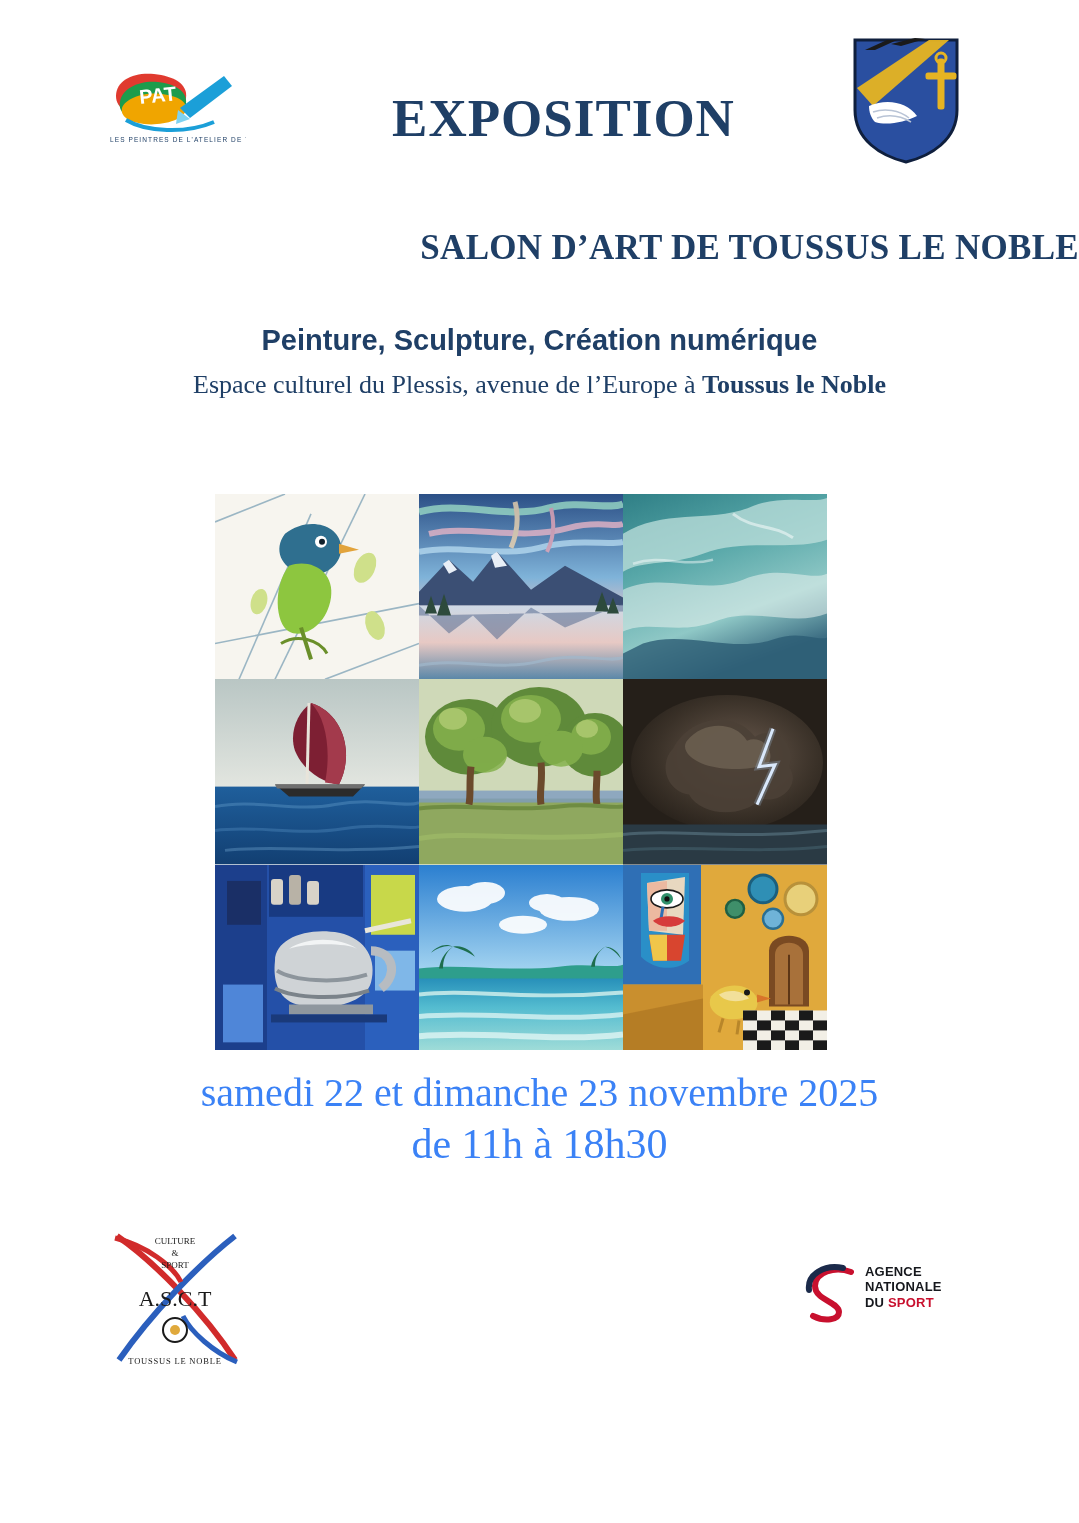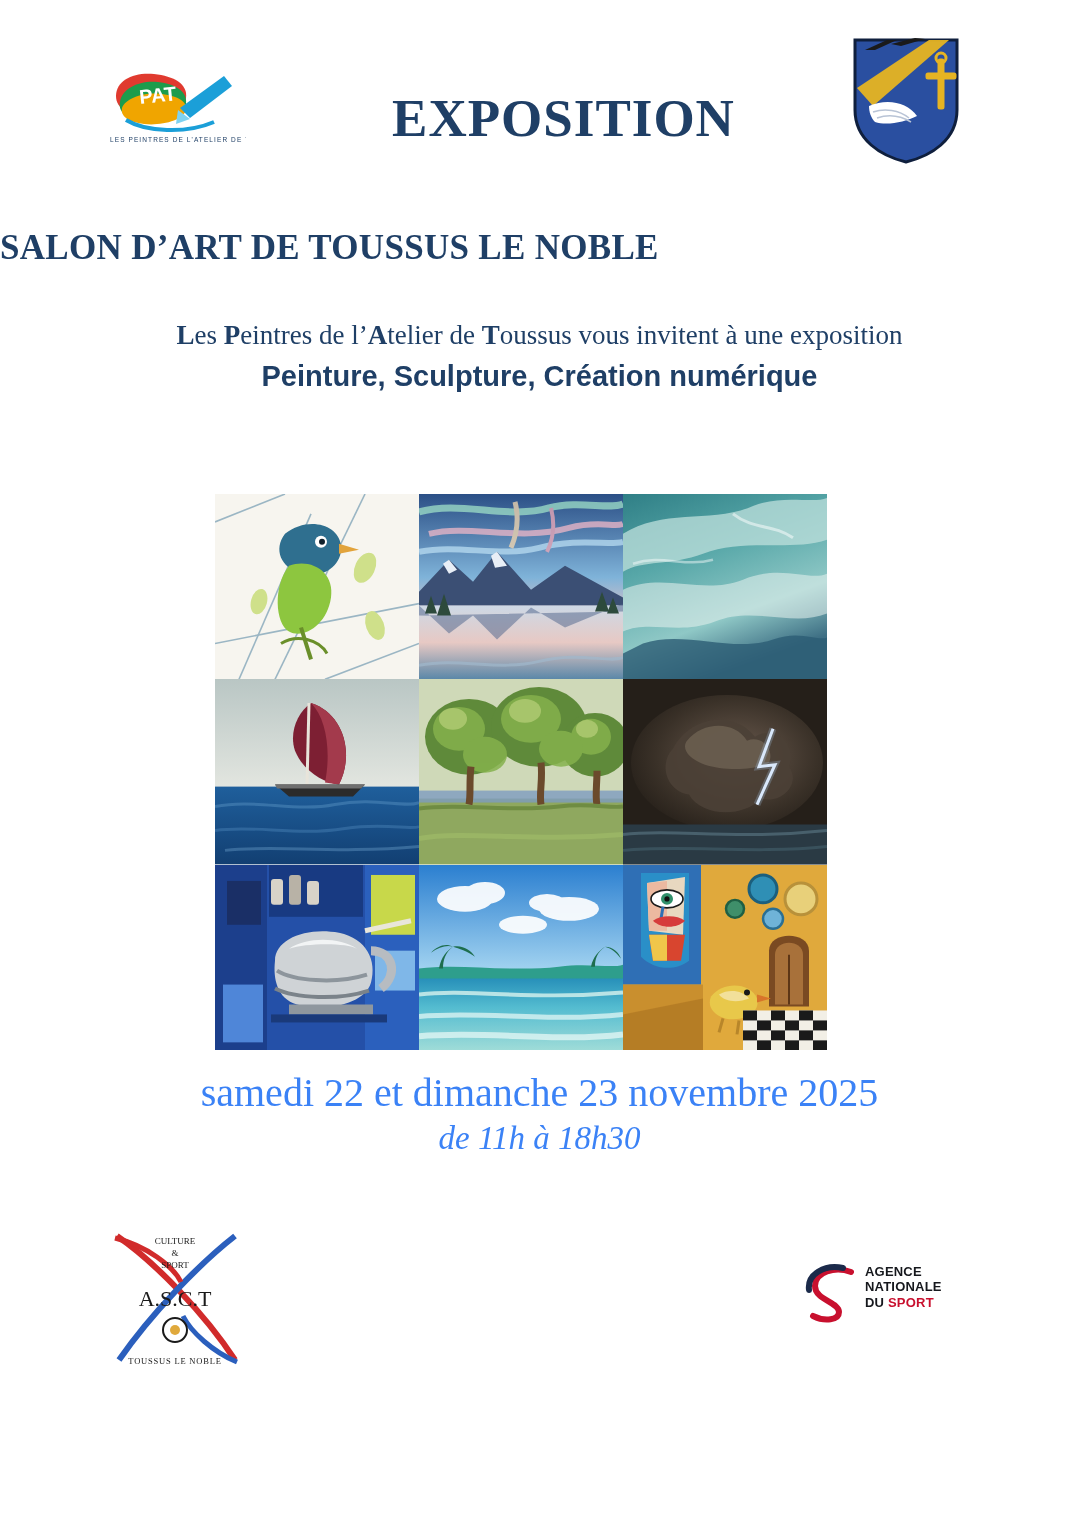--- a/index.html
+++ b/index.html
@@ -58,21 +58,21 @@
     height: 128px;
   }
   .blason svg { display: block; }
 
   
   .salon-title {
     position: absolute;
     left: 0;
     right: 0;
     top: 228px;
-    text-align: left;
+    text-align: right;
     font-weight: bold;
     font-size: 35px;
     color: #1f3f66;
     letter-spacing: 0.3px;
   }
 
   
   .intro {
     position: absolute;
     left: 0;
@@ -126,23 +126,22 @@
     right: 0;
     top: 1068px;
     text-align: center;
     color: #3b82f6;
   }
   .dates .d1 {
     font-size: 40px;
     line-height: 1.25;
   }
   .dates .d2 {
-    font-size: 33px;
+    font-size: 42px;
     line-height: 1.25;
-    font-style: italic;
   }
 
   
   .asct-logo {
     position: absolute;
     left: 95px;
     top: 1222px;
     width: 160px;
     height: 150px;
   }
@@ -212,24 +211,24 @@
         <path d="M18 70 C36 62, 56 66, 66 80 C54 86, 36 90, 24 86 C20 82, 18 76, 18 70 Z" fill="#ffffff"></path>
         <path d="M22 76 C34 72, 48 74, 58 82" stroke="#b9c4d6" stroke-width="1.5" fill="none"></path>
         <path d="M26 82 C38 78, 50 80, 60 86" stroke="#b9c4d6" stroke-width="1.5" fill="none"></path>
       </svg>
     </div>
   </div>
 
   <div class="salon-title">SALON D’ART DE TOUSSUS LE NOBLE</div>
 
   <div class="intro">
-    <div class="line1">
-      <span class="cap">L</span><span>es </span><span class="cap">P</span><span>eintres de l’</span><span class="cap">A</span><span>telier de </span><span class="cap">T</span><span>oussus vous invitent à une exposition</span>
-    </div>
     <div class="line2">Peinture, Sculpture, Création numérique</div>
+    <div class="line3">
+      <span>Espace culturel du Plessis, avenue de l’Europe à </span><b>Toussus le Noble</b>
+    </div>
   </div>
 
   <div class="grid">
 
     <div class="cell">
       <svg viewBox="0 0 204 186" preserveAspectRatio="none" xmlns="http://www.w3.org/2000/svg">
         <rect width="204" height="186" fill="#f7f5ef"></rect>
         <g stroke="#9bb6c4" stroke-width="1.6" fill="none">
           <path d="M0 28 L70 0"></path>
             <path d="M24 186 L96 20"></path>

